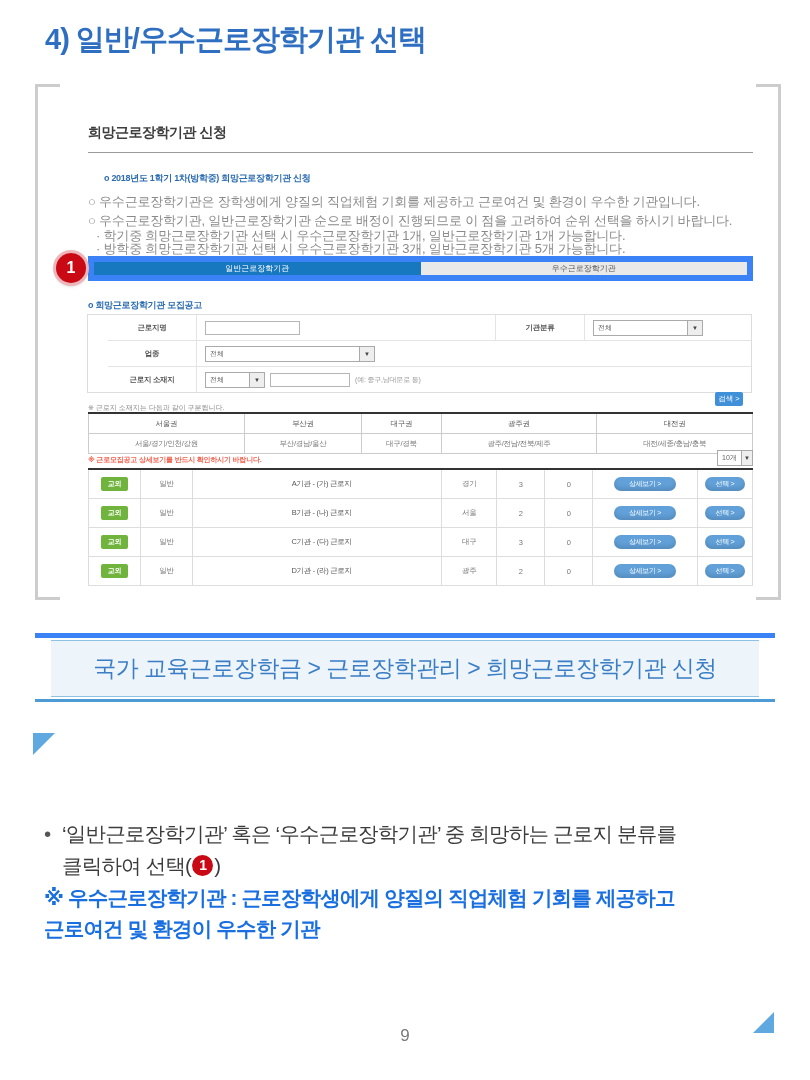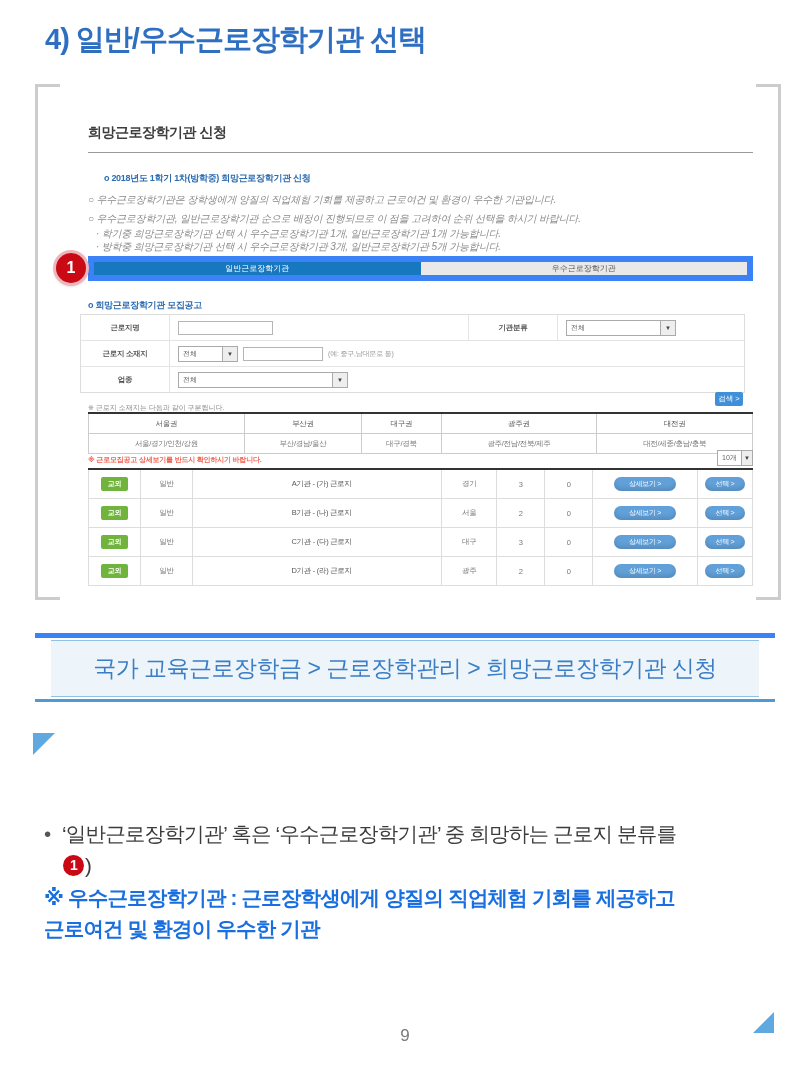--- a/index.html
+++ b/index.html
@@ -17,42 +17,42 @@
   .frame .stub.tr{right:0;top:0;}
   .frame .stub.bl{left:0;bottom:0;}
   .frame .stub.br{right:0;bottom:0;}
 
   
   .ss{position:absolute;left:0;top:0;width:810px;height:600px;font-family:"Liberation Sans","DejaVu Sans",sans-serif;}
   .ss-heading{position:absolute;left:88px;top:124px;width:665px;font-size:14px;font-weight:bold;color:#3d3d3d;
               padding-bottom:10px;border-bottom:1px solid #9a9a9a;letter-spacing:-0.5px;}
   .ss-blue{color:#2c6cb0;font-weight:bold;font-size:9px;letter-spacing:-0.3px;}
   .ss-notice-title{position:absolute;left:88px;top:172px;margin-left:16px;}
-  .ss-gray{font-size:10px;color:#8a8a8a;letter-spacing:-0.2px;font-style:italic;}
+  .ss-gray{font-size:13px;color:#8a8a8a;letter-spacing:-0.2px;}
   .ss-line1{position:absolute;left:88px;top:193px;}
   .ss-line2{position:absolute;left:88px;top:212px;}
   .ss-sub1{position:absolute;left:96px;top:227px;}
   .ss-sub2{position:absolute;left:96px;top:240px;}
 
   
   .tabbar{position:absolute;left:88px;top:256px;width:665px;height:25px;border:6px solid #3b82f6;
           display:flex;box-sizing:border-box;background:#fff;}
   .tab{flex:1;display:flex;align-items:center;justify-content:center;font-size:8px;cursor:pointer;}
   .tab.active{background:#1878bf;color:#fff;}
   .tab.inactive{background:#e9e9e9;color:#555;}
 
   .marker{position:absolute;left:56px;top:253px;width:30px;height:30px;border-radius:50%;
           background:#c90913;color:#fff;font-size:16px;font-weight:bold;
           display:flex;align-items:center;justify-content:center;
           box-shadow:0 0 0 3px #edb6ba,0 2px 4px rgba(0,0,0,.35);z-index:5;}
 
   .ss-section-title{position:absolute;left:88px;top:299px;}
 
   
-  .form{position:absolute;left:80px;top:314px;width:665px;border:1px solid #ddd;box-sizing:border-box;background:#fff;}
+  .form{position:absolute;left:87px;top:314px;width:665px;border:1px solid #ddd;box-sizing:border-box;background:#fff;padding-left:20px;}
   .form .frow{display:flex;height:25px;border-bottom:1px solid #e4e4e4;align-items:center;}
   .form .frow:last-child{border-bottom:none;}
   .form .flabel{width:88px;text-align:center;font-size:7.5px;color:#555;font-weight:bold;
                 border-right:1px solid #e4e4e4;align-self:stretch;display:flex;align-items:center;justify-content:center;letter-spacing:-0.3px;}
   .form .fcell{display:flex;align-items:center;padding-left:8px;gap:5px;}
   .form .fcell.grow{flex:1;}
   .txt-input{height:14px;border:1px solid #b5b5b5;background:#fff;box-sizing:border-box;font-size:7px;padding:0 3px;}
   .w95{width:95px;} .w80{width:80px;}
   .sel{display:inline-flex;border:1px solid #aaa;height:16px;background:#fff;box-sizing:border-box;}
   .sel .txt{padding:0 4px;font-size:7px;color:#666;display:flex;align-items:center;flex:1;white-space:nowrap;}
@@ -151,37 +151,37 @@
         </div>
         <div class="flabel" style="border-left:1px solid #e4e4e4;">기관분류</div>
         <div class="fcell grow">
           <span class="sel w110">
             <span class="txt">전체</span>
             <span class="arr">▼</span>
           </span>
         </div>
       </div>
       <div class="frow">
+        <div class="flabel">업종</div>
+        <div class="fcell grow">
+          <span class="sel w170">
+            <span class="txt">전체</span>
+            <span class="arr">▼</span>
+          </span>
+        </div>
+      </div>
+      <div class="frow">
         <div class="flabel">근로지 소재지</div>
         <div class="fcell grow">
           <span class="sel w60">
             <span class="txt">전체</span>
             <span class="arr">▼</span>
           </span>
           <input class="txt-input w80" type="text" style="">
           <span class="hint">(예: 중구,남대문로 등)</span>
-        </div>
-      </div>
-      <div class="frow">
-        <div class="flabel">업종</div>
-        <div class="fcell grow">
-          <span class="sel w170">
-            <span class="txt">전체</span>
-            <span class="arr">▼</span>
-          </span>
         </div>
       </div>
     </div>
 
     <div class="search-btn">검색 &gt;</div>
 
     <div class="region-note">※ 근로지 소재지는 다음과 같이 구분됩니다.</div>
 
     <table class="region">
       <tbody>
@@ -272,20 +272,21 @@
   </div>
 
   <div class="tri-left"></div>
 
   <div class="notes">
     <div class="line">
       <span class="bullet">•</span>
       <span>‘일반근로장학기관’ 혹은 ‘우수근로장학기관’ 중 희망하는 근로지 분류를</span>
     </div>
     <div class="indent">
+      <span>클릭하여 선택(</span>
       <span class="inline-marker">1</span>
       <span>)</span>
     </div>
     <div class="line blue-note">
       <span class="mark">※</span>
       <span>우수근로장학기관 : 근로장학생에게 양질의 직업체험 기회를 제공하고</span>
     </div>
     <div class="blue-note indent2">
       <span>근로여건 및 환경이 우수한 기관</span>
     </div>

